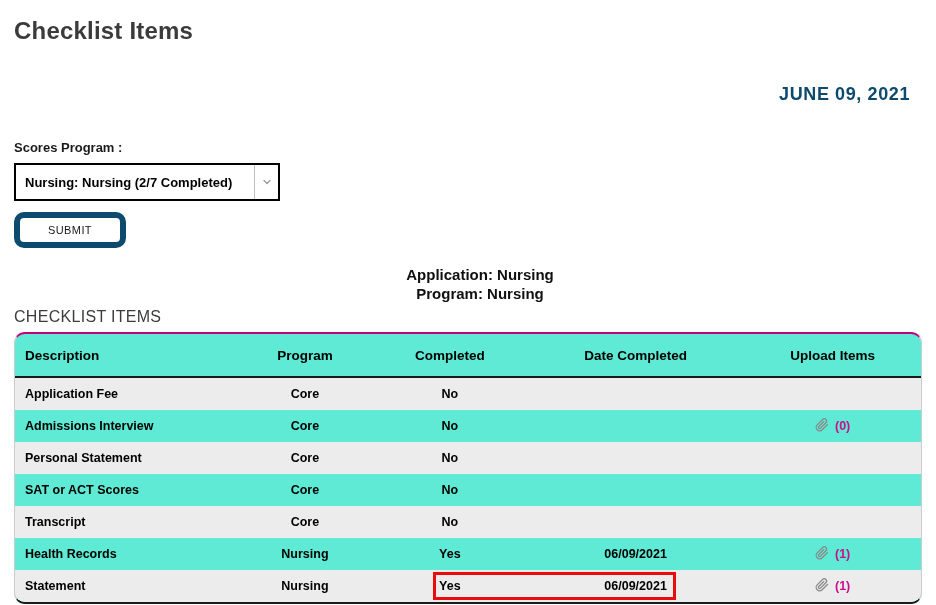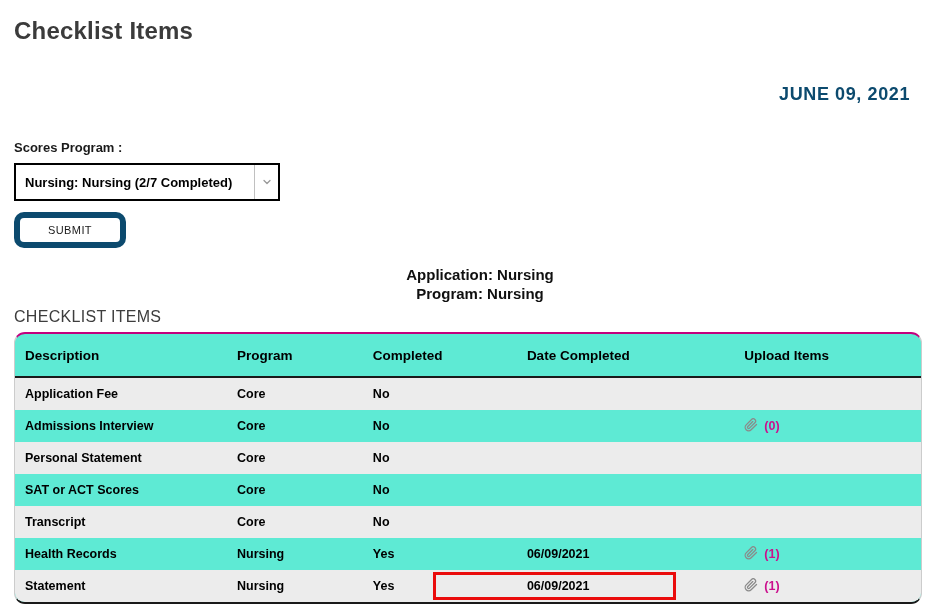--- a/index.html
+++ b/index.html
@@ -77,21 +77,21 @@
     background: #5eead4;
   }
   .t-row { display: flex; align-items: center; position: relative; }
   .t-header {
     height: 44px;
     border-bottom: 2px solid #1a1a1a;
     font-size: 13.5px; font-weight: bold; color: #000;
   }
   .t-body-row { height: 32px; font-size: 12.5px; font-weight: bold; color: #000; }
   .t-body-row.alt { background: #ececec; }
-  .cell { text-align: left; }
+  .cell { text-align: center; }
   .c-desc  { width: 24.5%; text-align: left; padding-left: 10px; }
   .c-prog  { width: 15%; }
   .c-comp  { width: 17%; }
   .c-date  { width: 24%; }
   .c-upld  { width: 19.5%; }
   .upload-link {
     display: inline-flex; align-items: center; gap: 6px;
     text-decoration: none; cursor: pointer;
   }
   .upload-count { color: #cb0f8d; font-weight: bold; font-size: 12.5px; }

